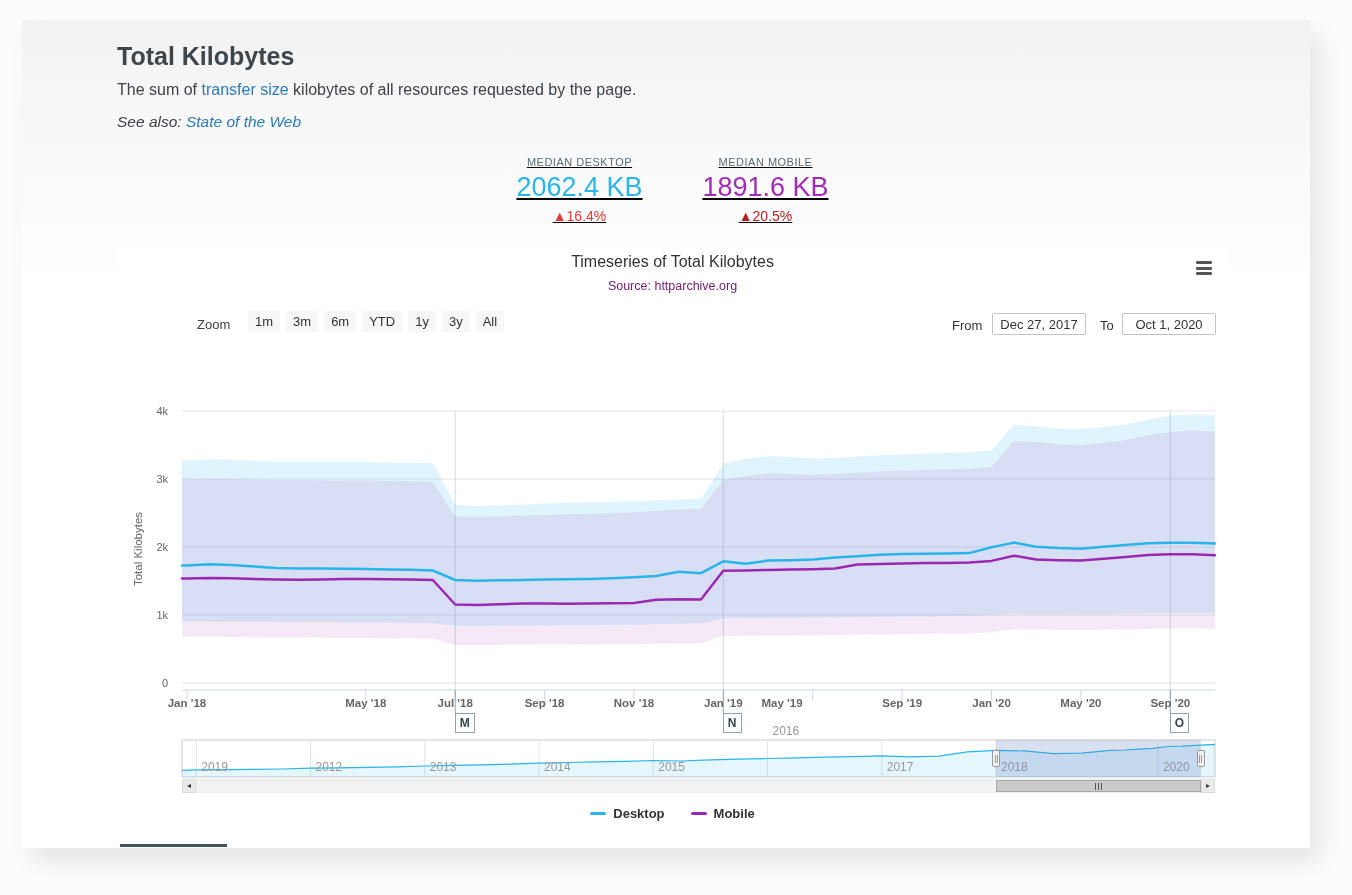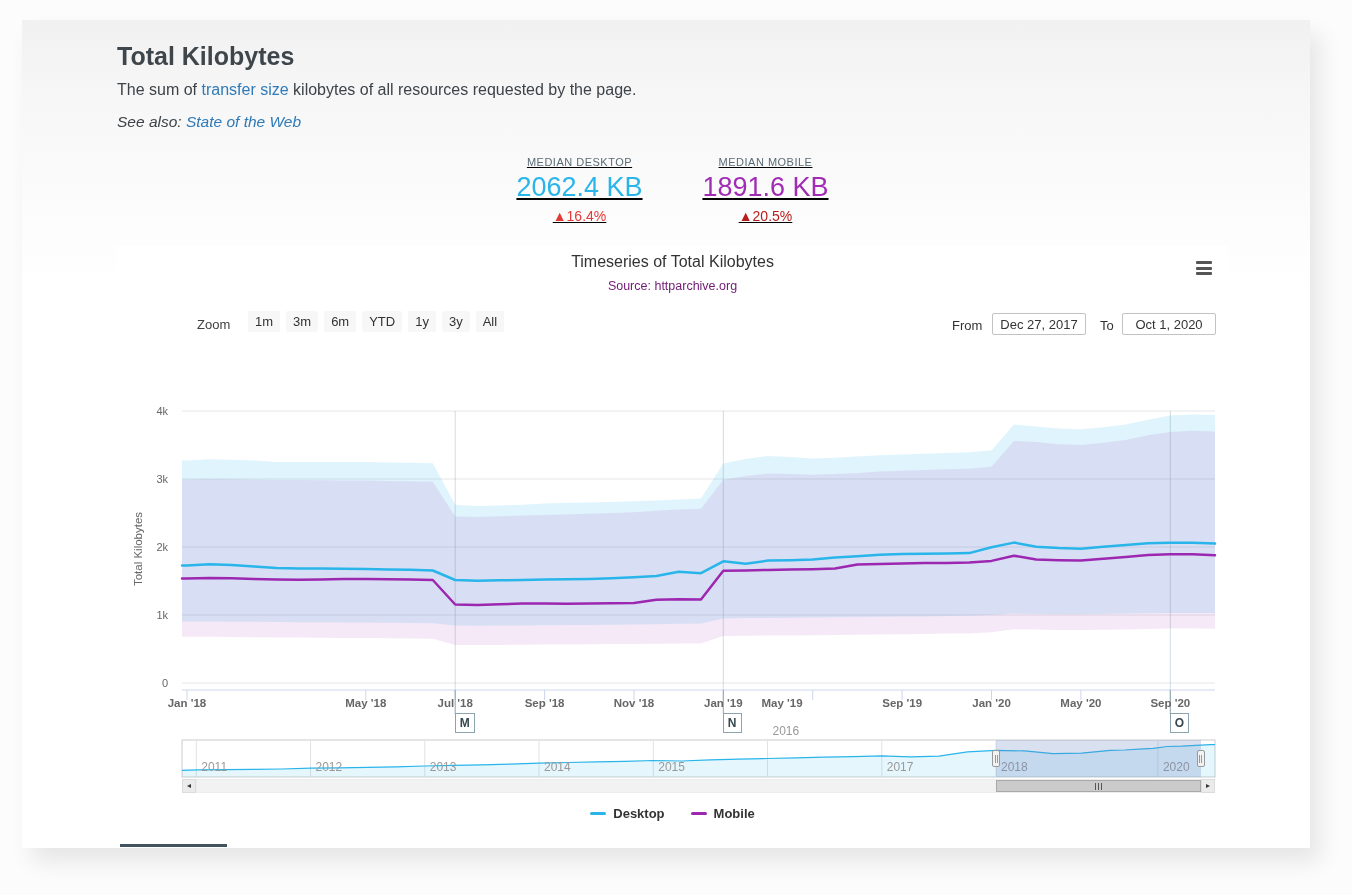--- a/index.html
+++ b/index.html
@@ -164,21 +164,21 @@
     <div class="x-lab" style="left: 365.783px; top: 697px;">May '18</div>
     <div class="x-lab" style="left: 455.174px; top: 697px;">Jul '18</div>
     <div class="x-lab" style="left: 544.565px; top: 697px;">Sep '18</div>
     <div class="x-lab" style="left: 633.957px; top: 697px;">Nov '18</div>
     <div class="x-lab" style="left: 723.348px; top: 697px;">Jan '19</div>
     <div class="x-lab" style="left: 782px; top: 697px;">May '19</div>
     <div class="x-lab" style="left: 902.13px; top: 697px;">Sep '19</div>
     <div class="x-lab" style="left: 991.522px; top: 697px;">Jan '20</div>
     <div class="x-lab" style="left: 1080.91px; top: 697px;">May '20</div>
     <div class="x-lab" style="left: 1170.3px; top: 697px;">Sep '20</div>
-    <div class="nav-lab" style="left: 201.281px; top: 760px;">2011</div>
+    <div class="nav-lab" style="left: 201.281px; top: 760px;">2019</div>
     <div class="nav-lab" style="left: 315.53px; top: 760px;">2012</div>
     <div class="nav-lab" style="left: 429.779px; top: 760px;">2013</div>
     <div class="nav-lab" style="left: 544.028px; top: 760px;">2014</div>
     <div class="nav-lab" style="left: 658.276px; top: 760px;">2015</div>
     <div class="nav-lab" style="left: 772.525px; top: 724px;">2016</div>
     <div class="nav-lab" style="left: 886.774px; top: 760px;">2017</div>
     <div class="nav-lab" style="left: 1001.02px; top: 760px;">2018</div>
     <div class="nav-lab" style="left: 1162.88px; top: 760px;">2020</div>
   </div>
 <div class="y-title">Total Kilobytes</div>

